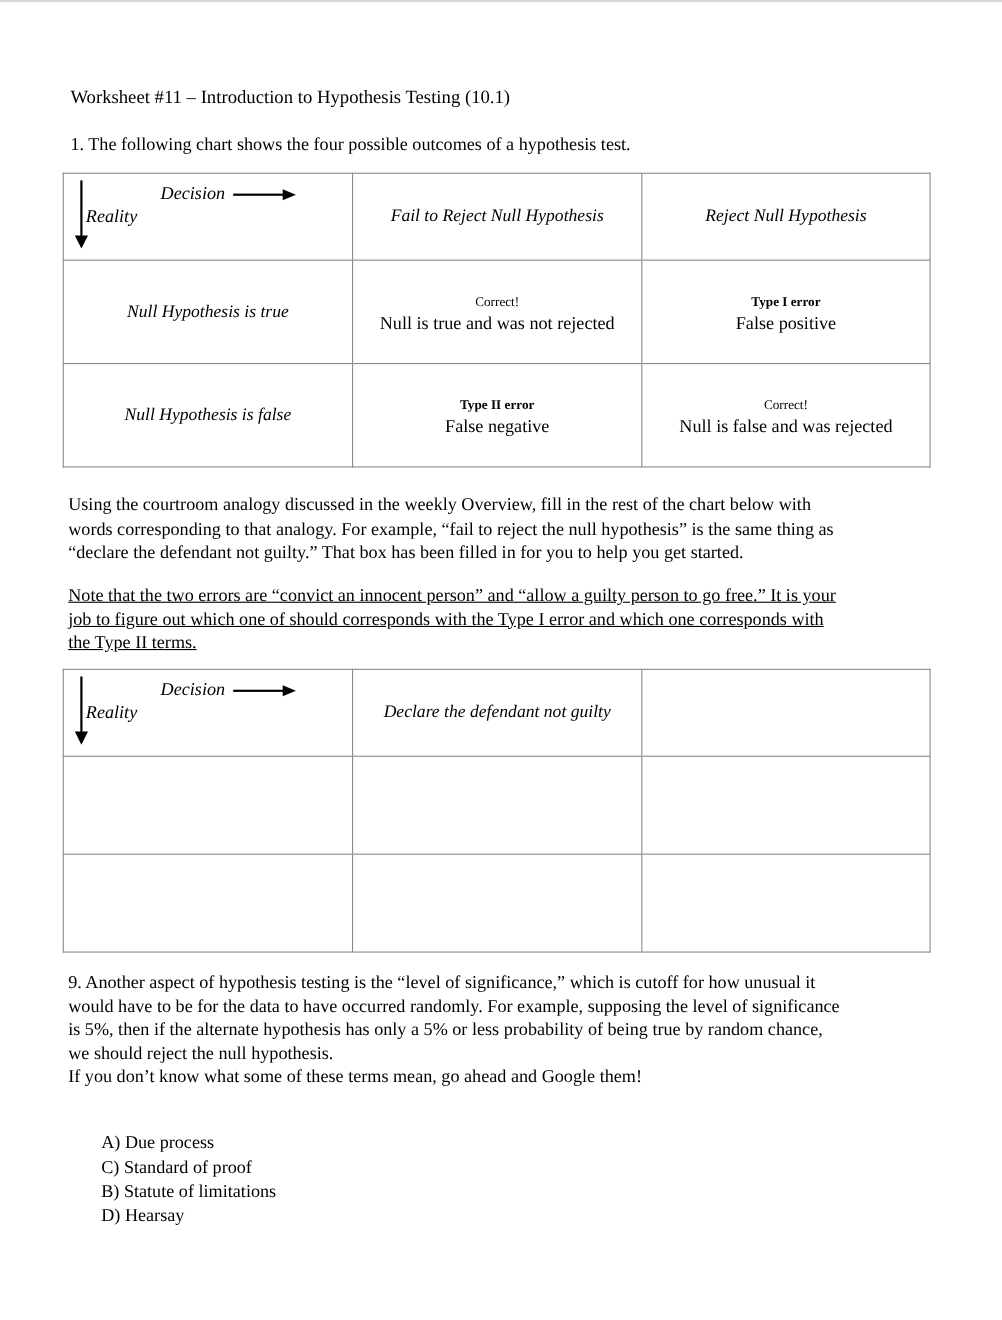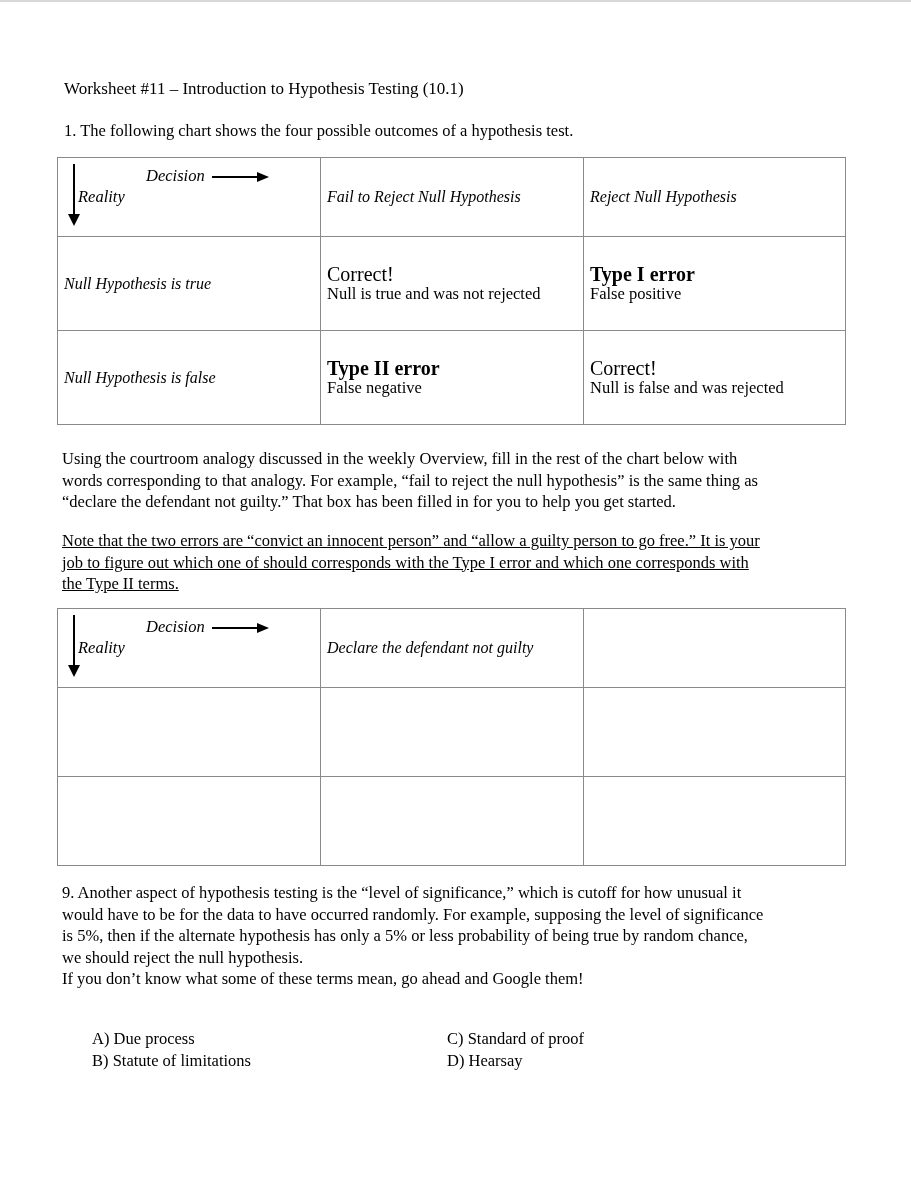--- a/index.html
+++ b/index.html
@@ -66,20 +66,21 @@
   .chart {
     position: absolute;
     left: 57px;
     width: 788px;
     border-collapse: collapse;
     table-layout: fixed;
   }
   .chart td {
     border: 1px solid #8a8a8a;
     vertical-align: middle;
+    text-align: center;
     padding: 0 6px;
     font-size: 16px;
     line-height: 20px;
   }
   .chart .col-a { width: 263px; }
   .chart .col-b { width: 263px; }
   .chart .col-c { width: 262px; }
 
   .chart-1 { top: 157px; }
   .chart-1 .row-head td { height: 78px; }
@@ -165,41 +166,42 @@
   .row-label {
     font-style: italic;
     font-size: 16.5px;
   }
   .cell-head {
     font-style: italic;
     font-size: 16.5px;
   }
   .cell-title {
     display: block;
-    font-size: 20px;
+    font-size: 12px;
   }
   .cell-title.bold { font-weight: bold; }
   .cell-sub {
     display: block;
     font-size: 16.5px;
   }
   .cell-empty { }
 
   
   .options {
     position: absolute;
     left: 92px;
     top: 1028px;
     width: 620px;
     font-size: 16.5px;
     line-height: 22px;
   }
   .opt-row {
     display: flex;
     width: 100%;
+    flex-direction: column;
   }
   .opt-left  { width: 355px; white-space: nowrap; }
   .opt-right { white-space: nowrap; }
 </style>
 </head>
 <body>
 
 <div class="page-top-rule"></div>
 
 <div class="sheet">

